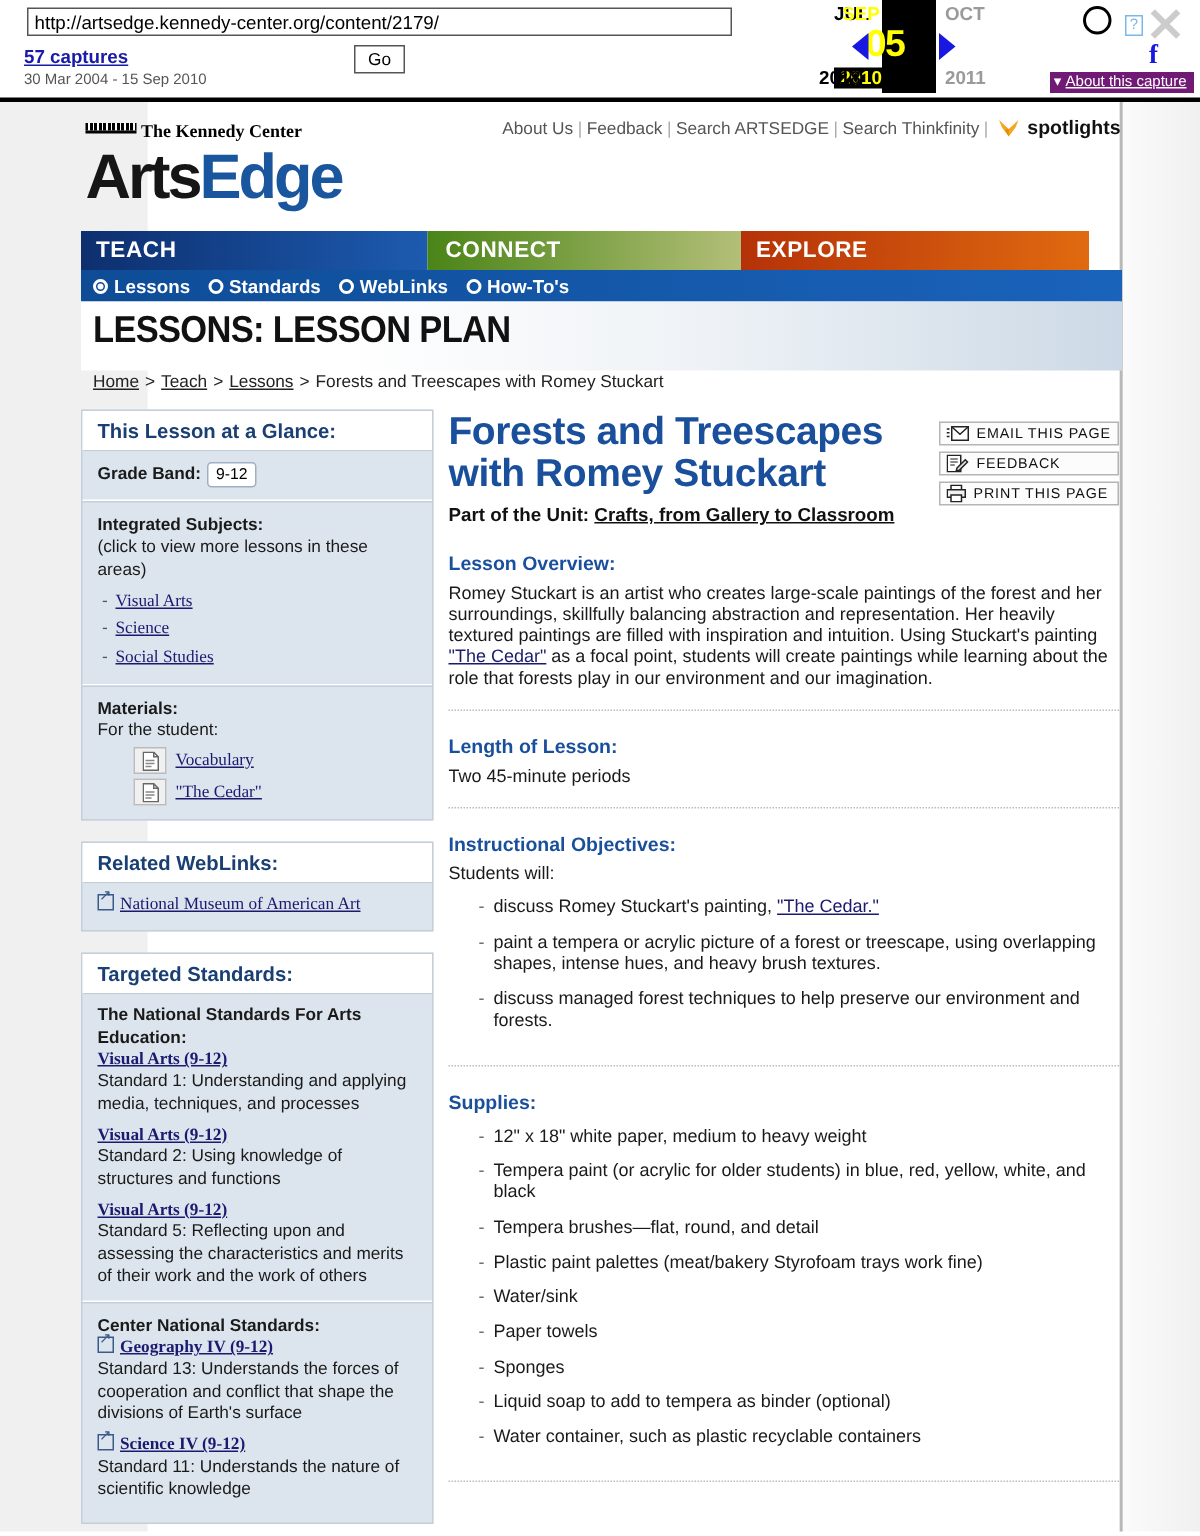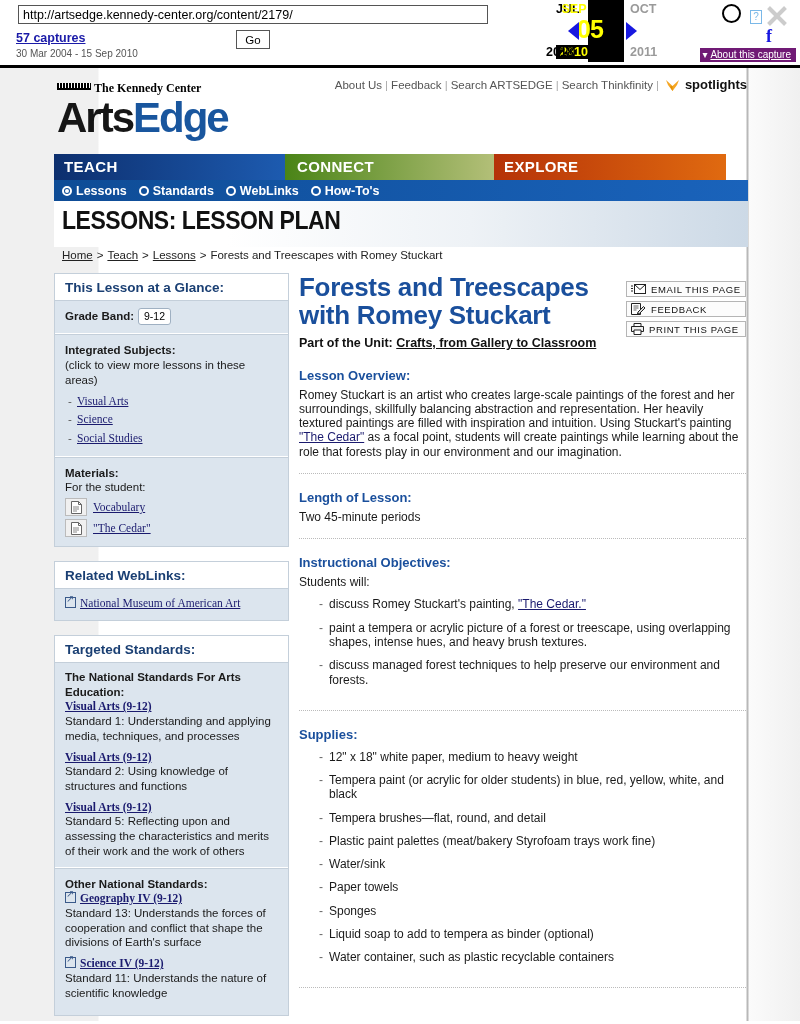--- a/index.html
+++ b/index.html
@@ -133,21 +133,21 @@
   .panel-sep { border-top:1px solid #ffffff; border-bottom:1px solid #c4cfda; margin:8px -10px; height:0; }
   .b { font-weight:bold; }
   .gradeband {
     display:inline-block; background:#fff; border:1px solid #9fb0c2; border-radius:3px;
     font-size:10.5px; padding:1px 5px; margin-left:4px; color:#000;
   }
   .sub-list { margin:4px 0 0 0; padding:0; list-style:none; }
   .sub-list li { padding:2px 0 2px 12px; position:relative; }
   .sub-list li:before { content:"-"; position:absolute; left:3px; top:2px; color:#555; }
   .sub-list a, .panel-body a { color:#1a1a6e; text-decoration:underline;font-family:Liberation Serif, serif; }
-  .mat-row { display:flex; align-items:center; gap:6px; margin-top:3px; }
+  .mat-row { display:flex; align-items:center; gap:6px; margin-top:3px;margin-left:24px; }
   .doc-ico { width:22px; height:18px; background:#f0f0f0; border:1px solid #bbb; display:flex; align-items:center; justify-content:center;}
   .doc-ico svg { display:block; }
   .newwin { display:inline-block; width:11px; height:11px; border:1px solid #3a5a8a; position:relative; margin-right:4px; vertical-align:-1px;}
   .newwin:after{content:"↗"; position:absolute; left:0px; top:-5px; font-size:10px; color:#3a5a8a;}
   .std-link { color:#12205e; text-decoration:underline; font-weight:bold; font-size:11.5px; }
   .std-body { margin:0 0 6px 0; }
 
   
   .page-title { font-size:26px; line-height:28px; font-weight:bold; color:#1a4f9c; margin:0; letter-spacing:-0.3px; width:320px;}
   .unit-line { font-size:12.5px; font-weight:bold; color:#111; margin-top:7px; width:330px; line-height:1.25;}
@@ -298,21 +298,21 @@
         </div>
 
         <div class="panel">
           <div class="panel-head">Targeted Standards:</div>
           <div class="panel-body">
             <div class="b">The National Standards For Arts Education:</div>
             <div><a class="std-link">Visual Arts (9-12)</a><div class="std-body">Standard 1: Understanding and applying media, techniques, and processes</div></div>
             <div><a class="std-link">Visual Arts (9-12)</a><div class="std-body">Standard 2: Using knowledge of structures and functions</div></div>
             <div><a class="std-link">Visual Arts (9-12)</a><div class="std-body">Standard 5: Reflecting upon and assessing the characteristics and merits of their work and the work of others</div></div>
             <div class="panel-sep"></div>
-            <div class="b">Other National Standards:</div>
+            <div class="b">Center National Standards:</div>
             <div><span class="newwin"></span><a class="std-link">Geography IV (9-12)</a><div class="std-body">Standard 13: Understands the forces of cooperation and conflict that shape the divisions of Earth's surface</div></div>
             <div><span class="newwin"></span><a class="std-link">Science IV (9-12)</a><div class="std-body">Standard 11: Understands the nature of scientific knowledge</div></div>
           </div>
         </div>
 
       </div>
 
       <div class="colR rel">
 
         <div class="actions">

